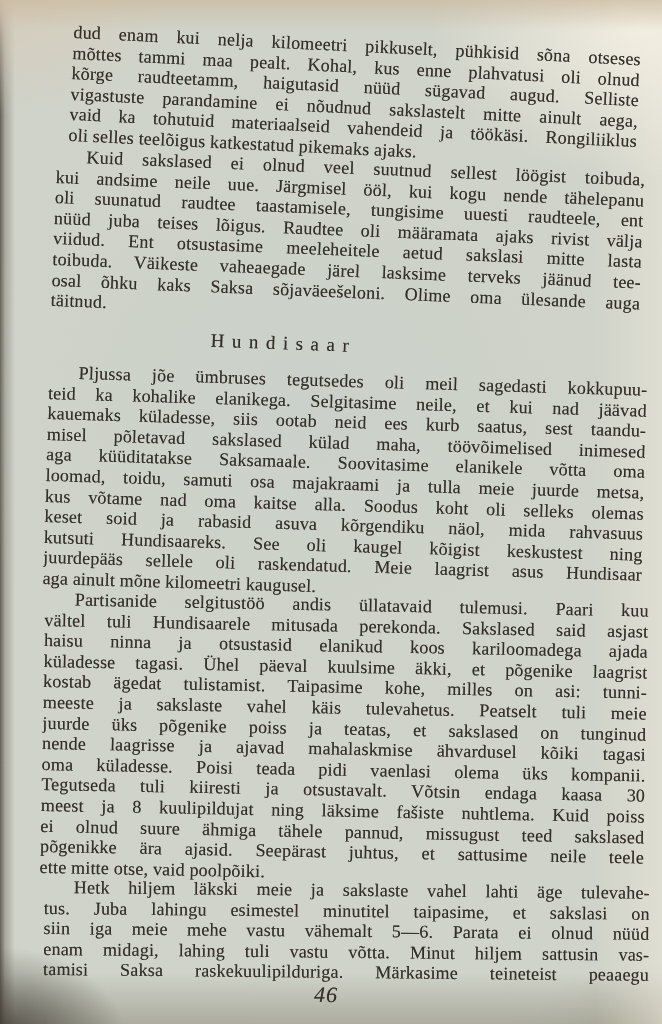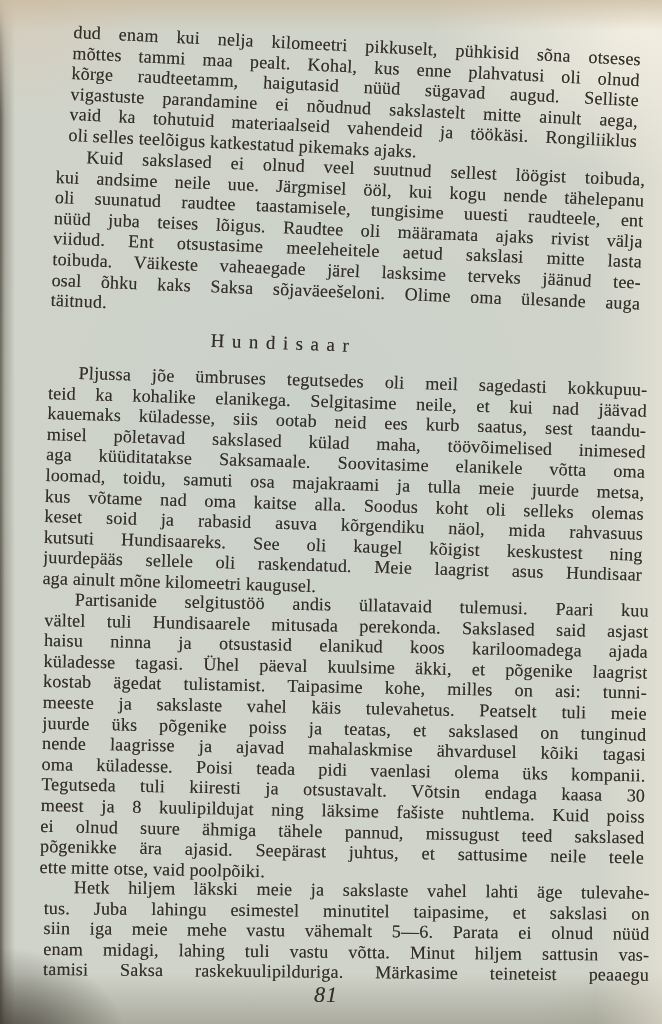--- a/index.html
+++ b/index.html
@@ -125,14 +125,14 @@
         <div class="line">siin iga meie mehe vastu vähemalt 5—6. Parata ei olnud nüüd</div>
         <div class="line">enam midagi, lahing tuli vastu võtta. Minut hiljem sattusin vas-</div>
         <div class="line">tamisi Saksa raskekuulipilduriga. Märkasime teineteist peaaegu</div>
       </div>
   </div>
 
   <div class="footer-signature">
     <span class="sig-num">6</span><span>Rahvatasujad</span>
   </div>
 
-  <div class="page-number">81</div>
+  <div class="page-number">46</div>
 </div>
 
 </body></html>

